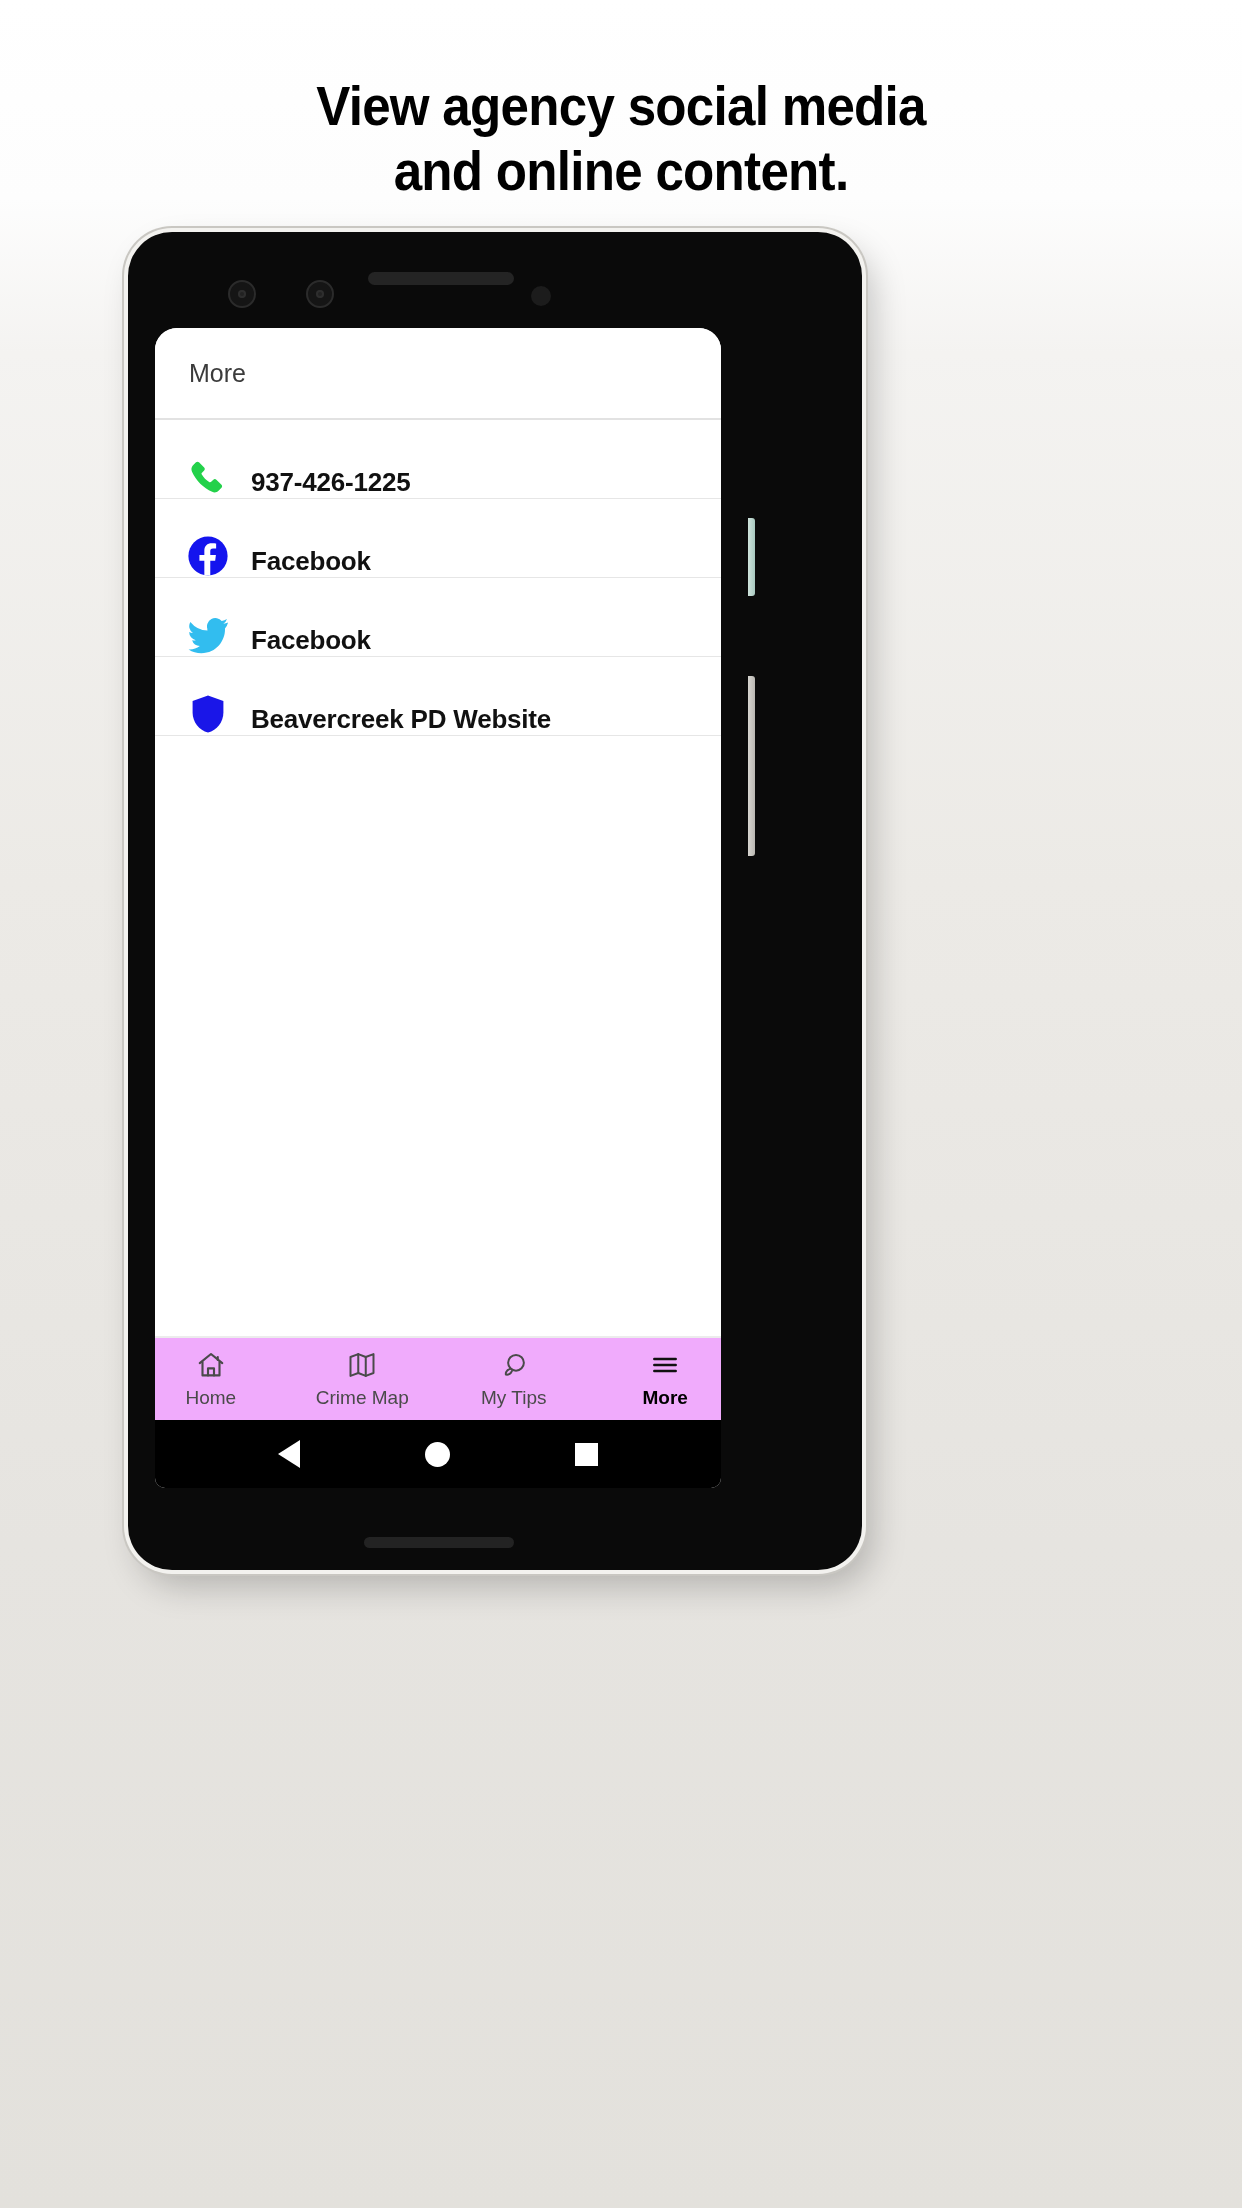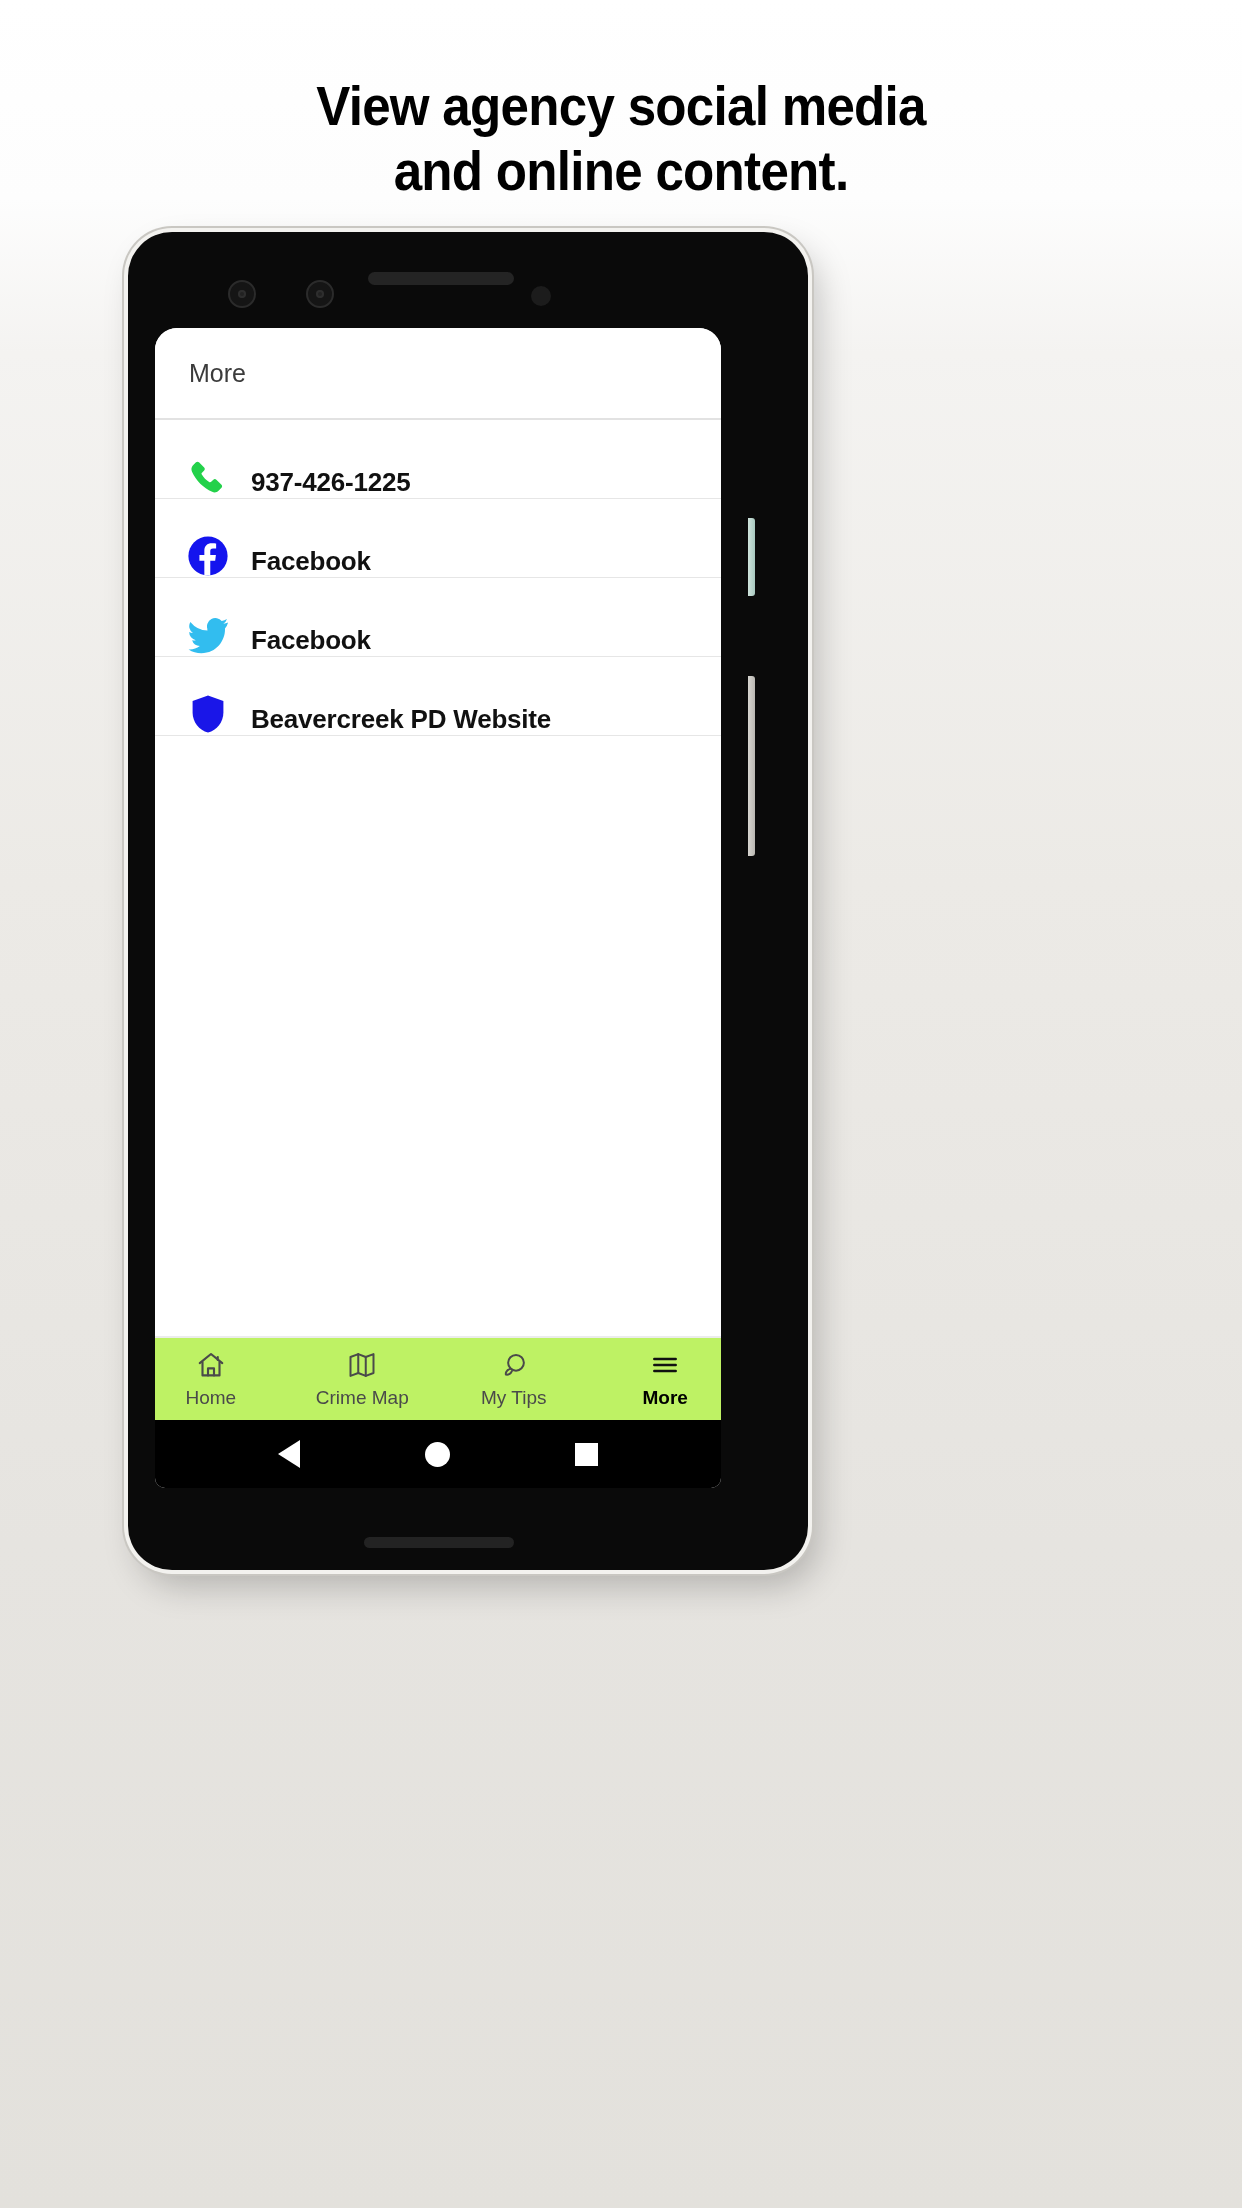--- a/index.html
+++ b/index.html
@@ -27,21 +27,21 @@
     letter-spacing: -0.8px;
     transform: scaleX(0.93);
     transform-origin: center top;
   }
   .headline .hl-line { display: block; white-space: nowrap; }
 
   
   #phone {
     position: absolute;
     left: 128px; top: 232px;
-    width: 680px; height: 1338px;
+    width: 734px; height: 1338px;
     border-radius: 44px;
     background: #0a0a0a;
     box-shadow:
       0 0 0 4px #f3f2ef,
       0 0 0 6px #c9c7c2,
       10px 16px 34px rgba(0,0,0,0.22);
   }
   
   .side-btn {
     position: absolute;
@@ -135,21 +135,21 @@
     padding-left: 12px;
     letter-spacing: -0.2px;
   }
 
   
   .tabbar {
     flex: 0 0 84px;
     height: 84px;
     display: flex;
     border-top: 2px solid #ececec;
-    background: #bef264;
+    background: #f0abfc;
     gap: 40px;
   }
   .tab {
     flex: 1 1 25%;
     display: flex;
     flex-direction: column;
     align-items: center;
     justify-content: center;
     gap: 6px;
   }

